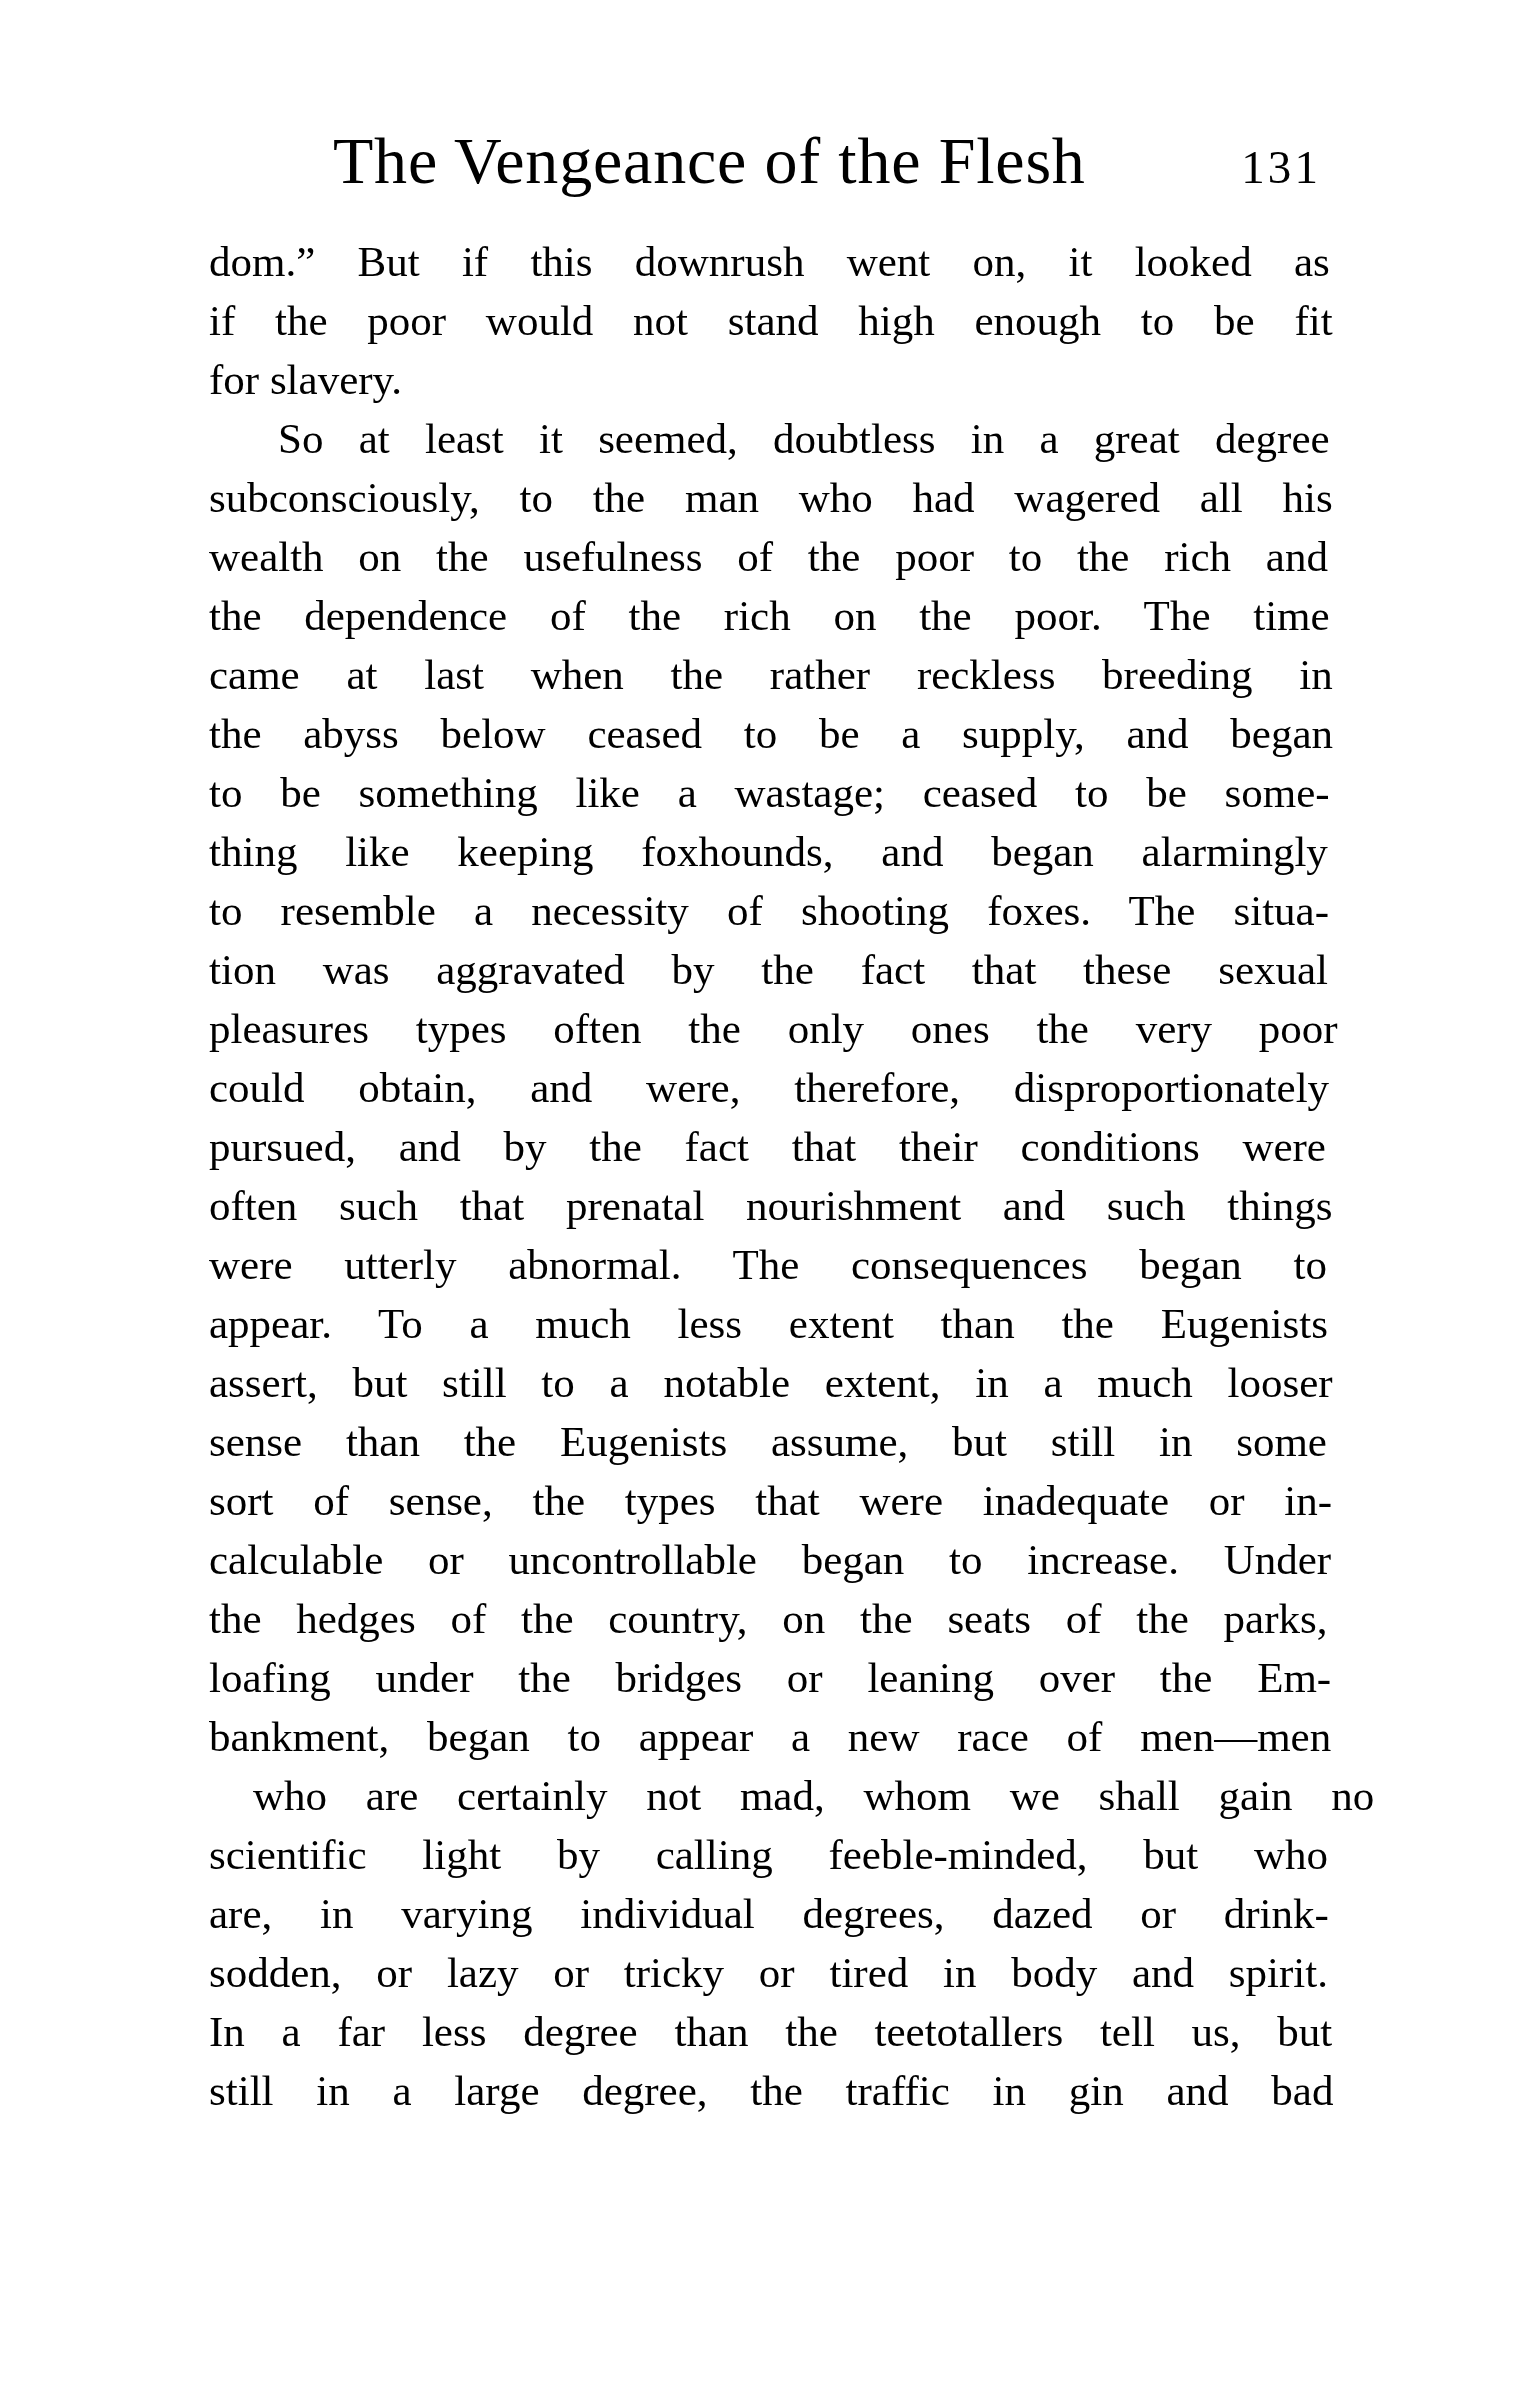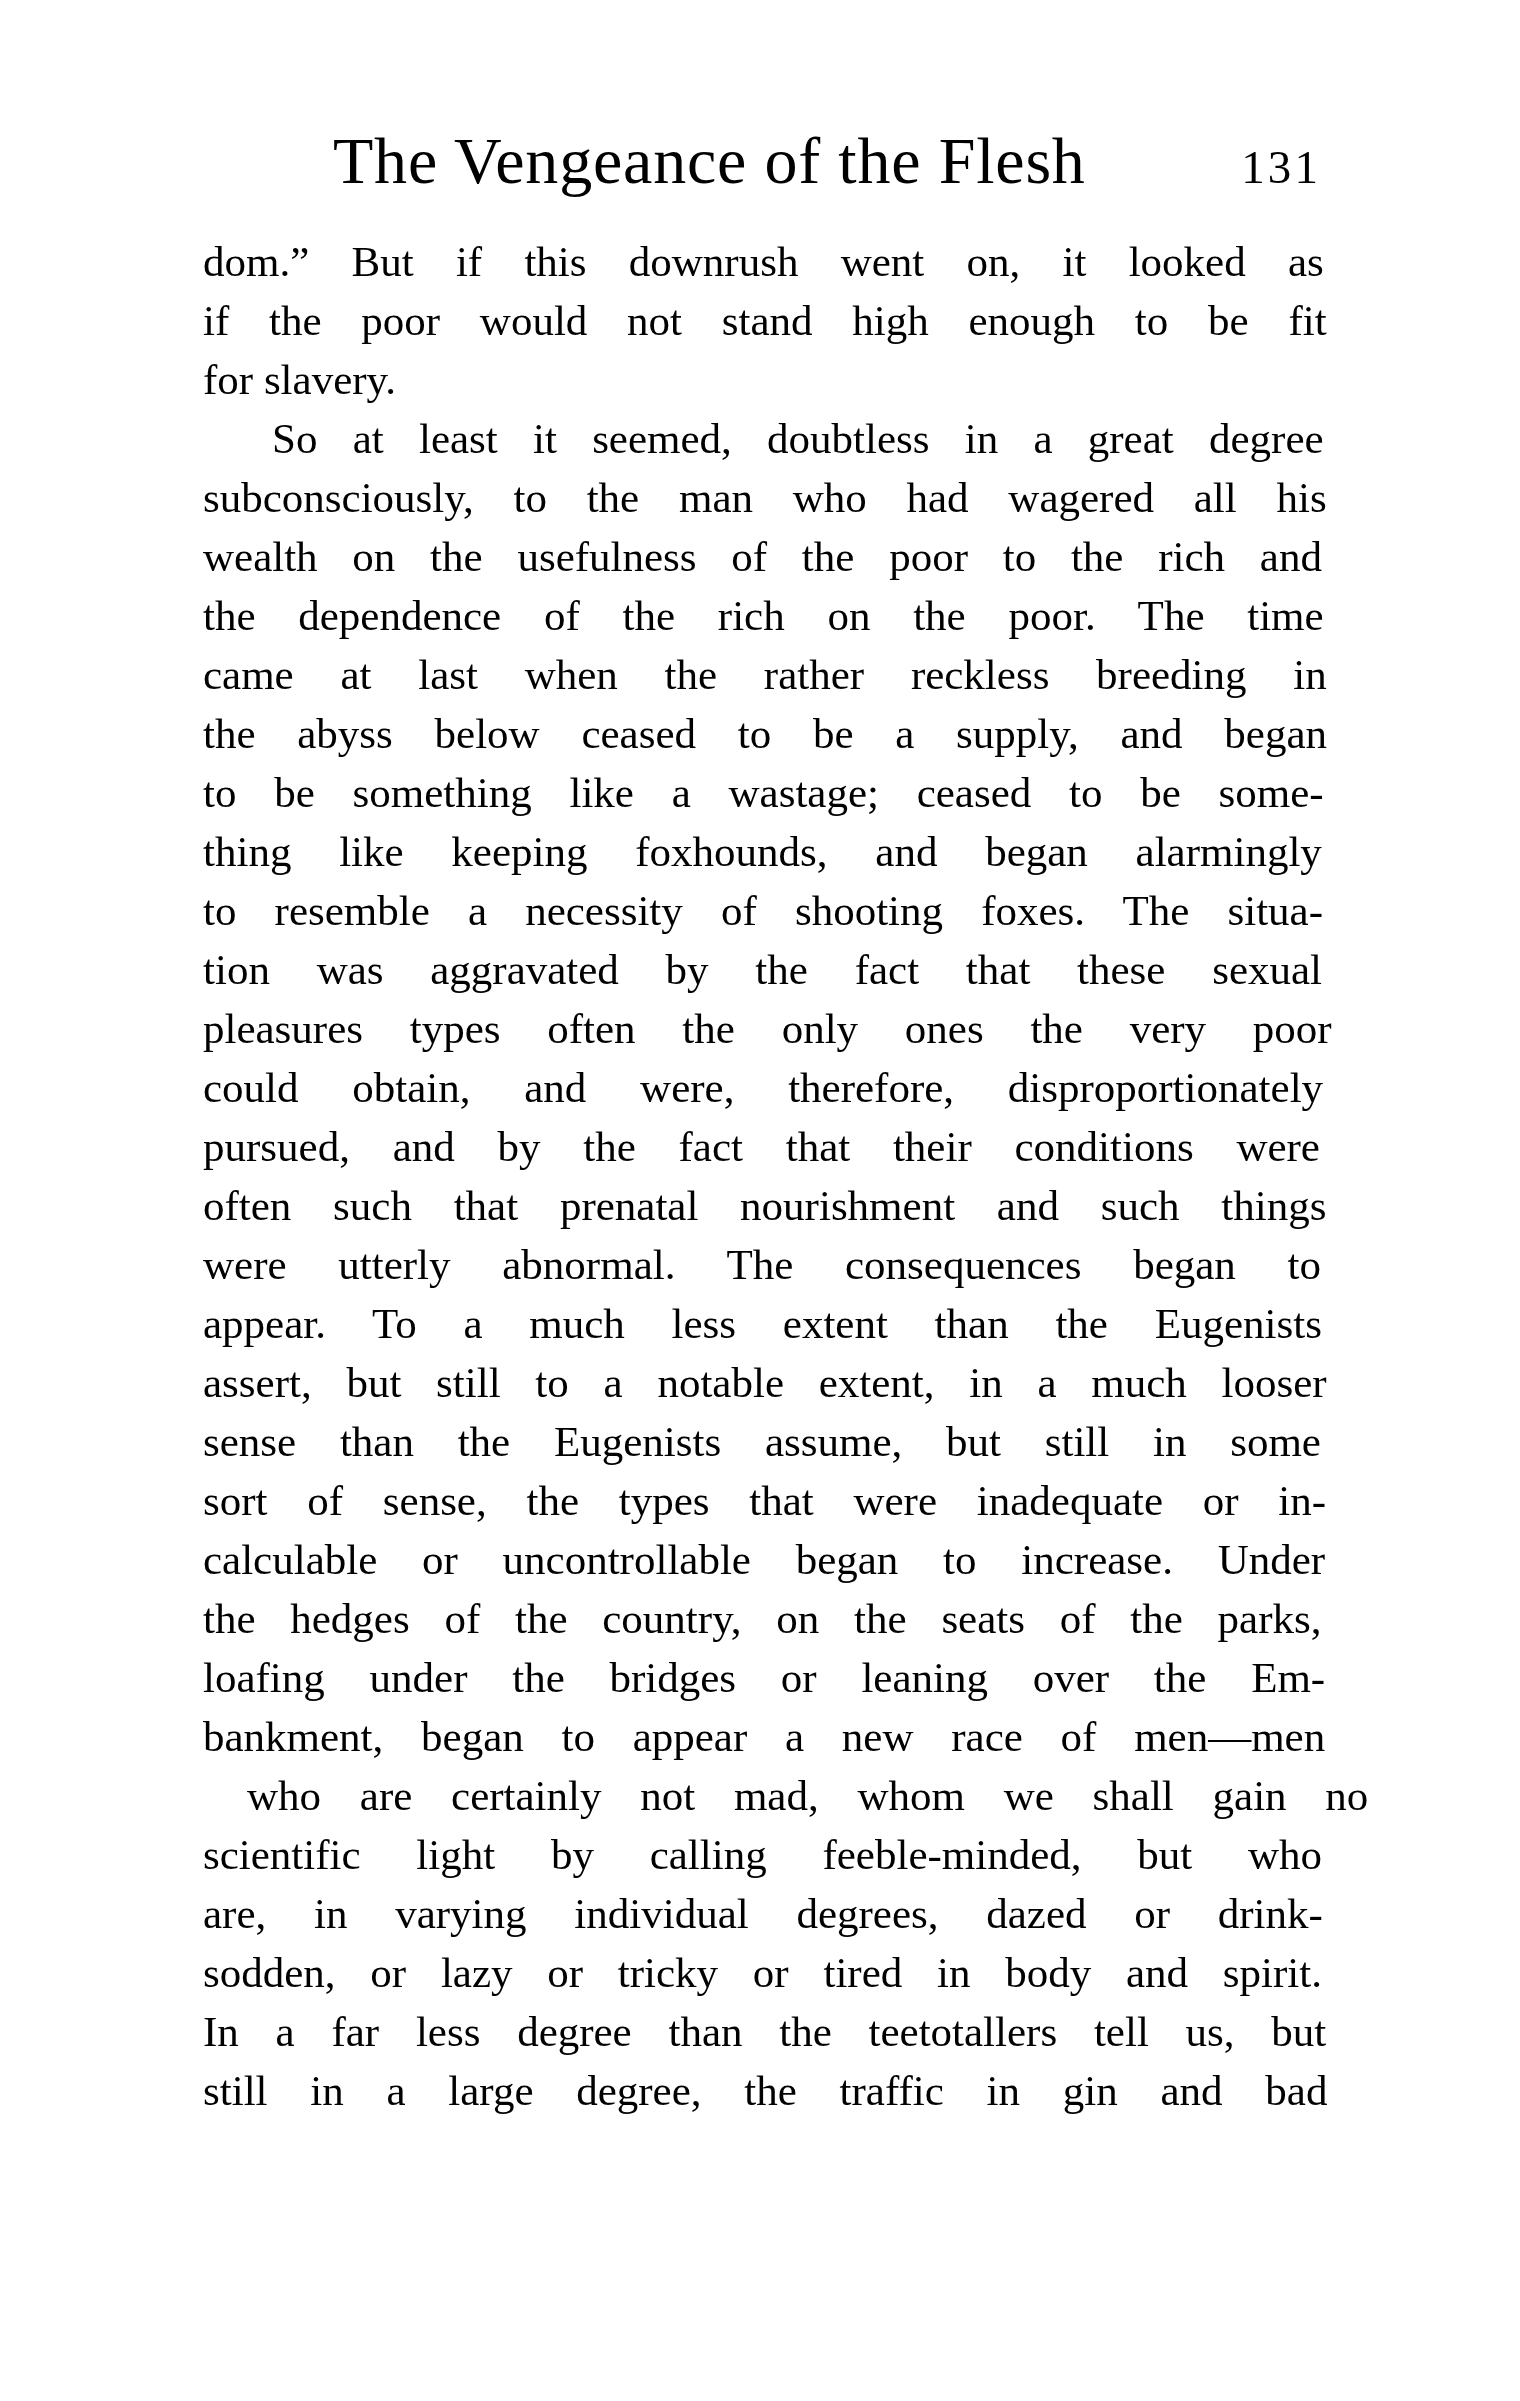--- a/index.html
+++ b/index.html
@@ -44,21 +44,21 @@
       right: 0;
       top: 6.3px;
       font-size: 47px;
       line-height: 78px;
       letter-spacing: 3.1px;
       font-variant: oldstyle-nums;
       white-space: nowrap;
     }
     .body-text {
       position: absolute;
-      left: 203px;
+      left: 209px;
       top: 232px;
       width: 1123px;
     }
     .line {
       display: block;
       height: 59px;
       line-height: 59px;
       font-size: 43px;
       text-align: justify;
       text-align-last: justify;

